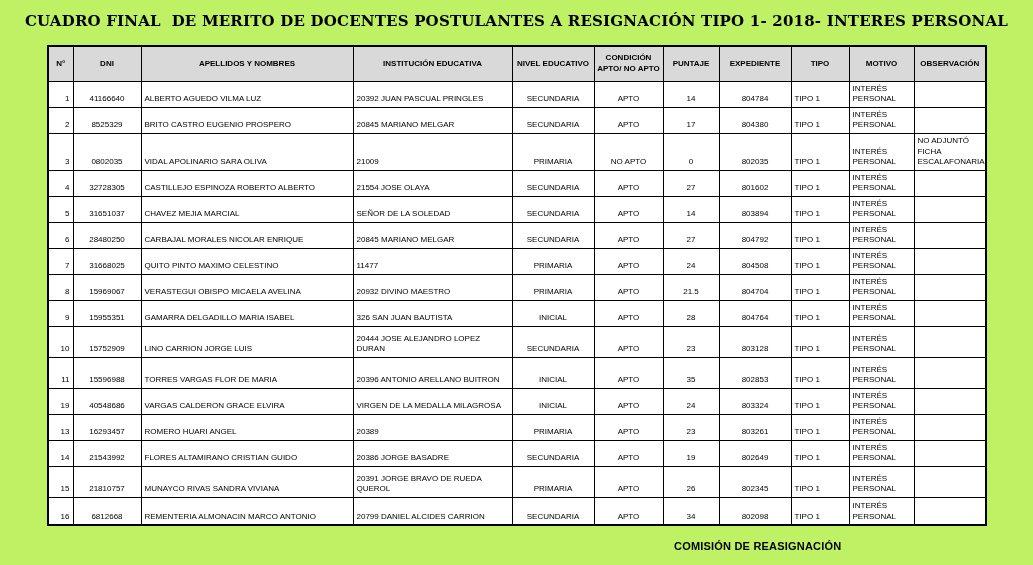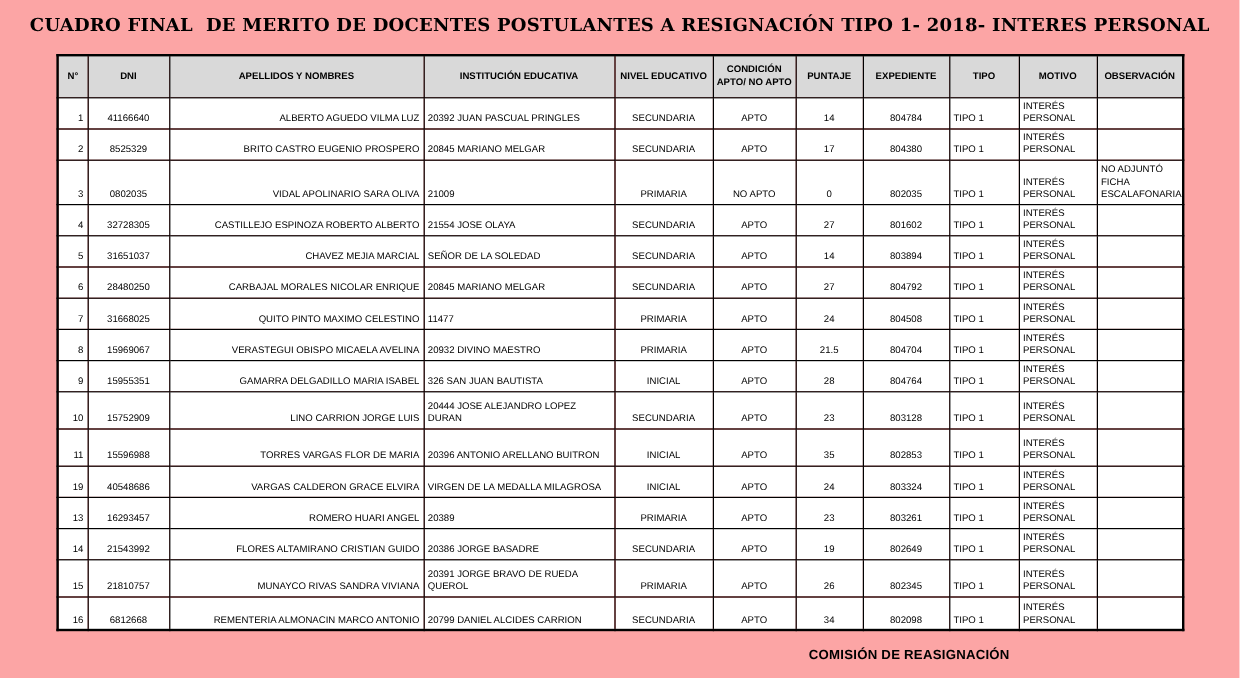--- a/index.html
+++ b/index.html
@@ -1,21 +1,21 @@
 <!DOCTYPE html>
 <html><head>
 <meta charset="utf-8">
 <style>
   * { margin: 0; padding: 0; box-sizing: border-box; }
   html, body { background: #ffffff; }
   .page {
     position: relative;
     width: 1033px;
     height: 565px;
-    background: #fca5a5;
+    background: #bef264;
     font-family: "Liberation Sans", sans-serif;
     color: #000;
     overflow: hidden;
   }
   .doc-title {
     position: absolute;
     top: 12px;
     left: 0;
     width: 100%;
     text-align: center;
@@ -50,21 +50,21 @@
     white-space: pre-line;
     padding: 1px 2px;
   }
   table.merit td {
     vertical-align: bottom;
     padding: 1px 3px 2px 3px;
     background: #ffffff;
   }
   td.c-n { text-align: right; }
   td.c-dni { text-align: center; }
-  td.c-nombres { text-align: right; }
+  td.c-nombres { text-align: left; }
   td.c-institucion { text-align: left; }
   td.c-nivel { text-align: center; }
   td.c-condicion { text-align: center; }
   td.c-puntaje { text-align: center; }
   td.c-expediente { text-align: center; }
   td.c-tipo { text-align: left; }
   td.c-motivo { text-align: left; vertical-align: middle; line-height: 1.6; margin-left: 18px; }
   td.c-observacion {
     text-align: left;
     vertical-align: middle;

